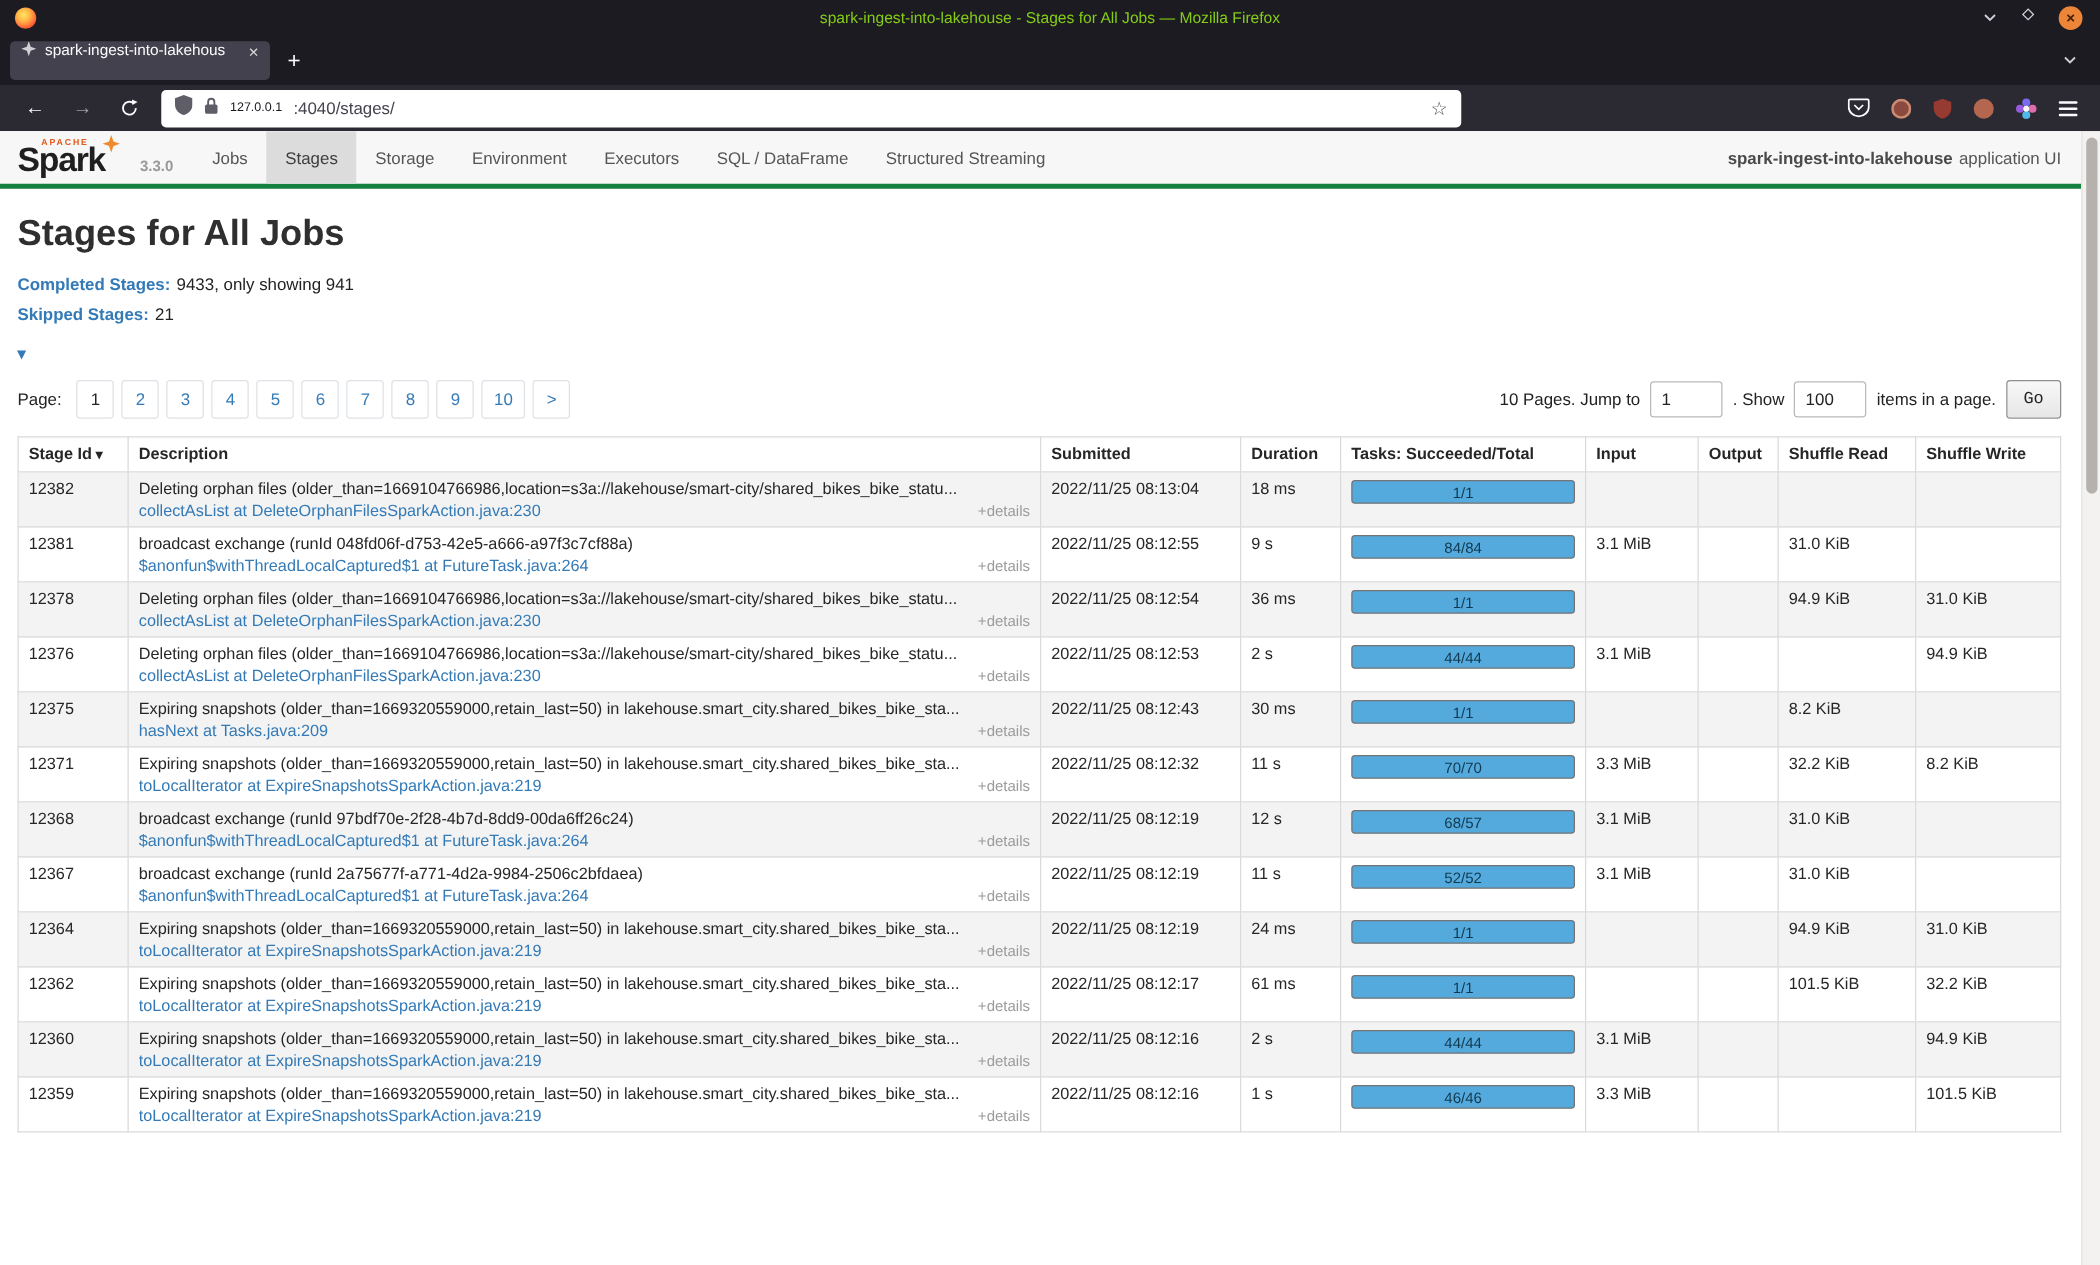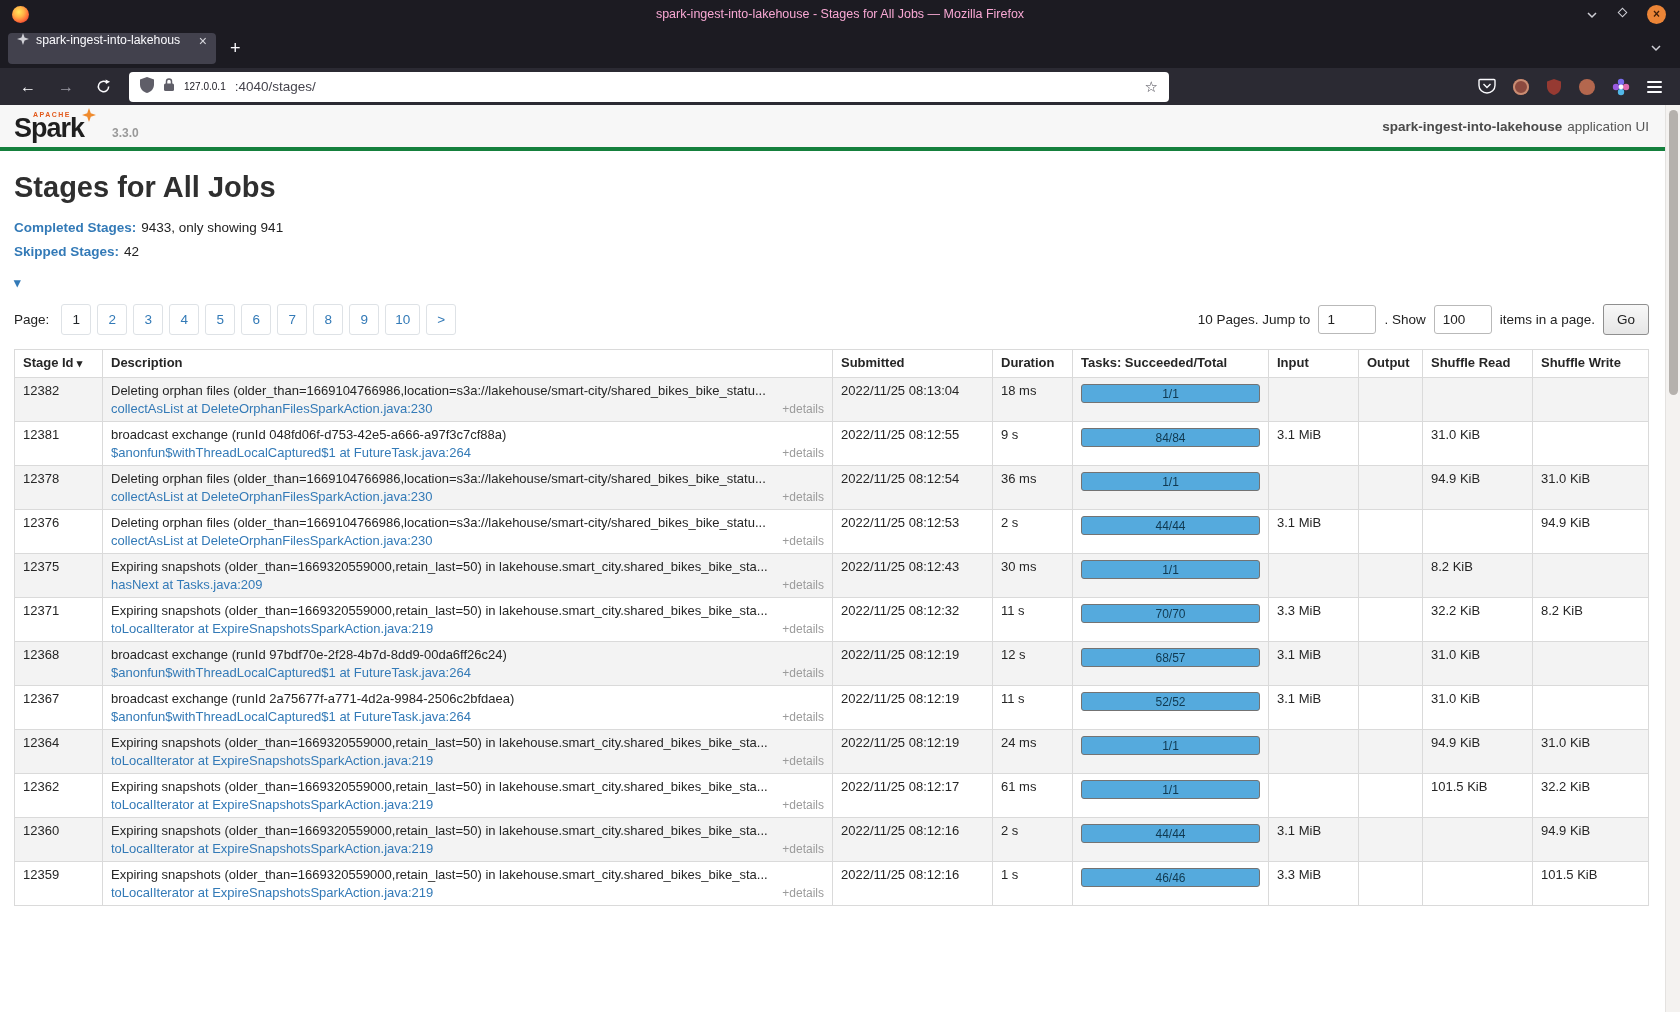--- a/index.html
+++ b/index.html
@@ -3,21 +3,21 @@
 <meta charset="utf-8">
 <style>
   * { box-sizing: border-box; margin: 0; padding: 0; }
   html,body { width:1680px; height:1012px; overflow:hidden; background:#fff;
     font-family:"Liberation Sans", sans-serif; }
 
   
   .titlebar { height:28px; background:#1c1b22; display:flex; align-items:center; position:relative; }
   .firefox-icon { width:17px; height:17px; border-radius:50%; margin-left:12px; z-index:1;
     background: radial-gradient(circle at 40% 35%, #ffe65c 0%, #ffb347 35%, #ff7139 62%, #e0392e 86%, #c42b2b 100%); }
-  .titlebar-title { position:absolute; left:0; right:0; text-align:center; color:#f9a8d4; font-size:12.5px; }
+  .titlebar-title { position:absolute; left:0; right:0; text-align:center; color:#84cc16; font-size:12.5px; }
   .window-controls { margin-left:auto; display:flex; align-items:center; gap:18px; padding-right:14px; z-index:1; }
   .close-circle { width:19px; height:19px; border-radius:50%; background:#ec8537; color:#43200a;
     display:flex; align-items:center; justify-content:center; font-size:12px; font-weight:bold; }
 
   .tabbar { height:40px; background:#1c1b22; display:flex; align-items:center; padding:0 8px; gap:6px; }
   .tab { width:208px; height:31px; background:#42414d; border-radius:4px; display:flex; align-items:flex-start;
     gap:7px; padding:0 9px; color:#fbfbfe; font-size:12.3px; }
   .tab-label { flex:1; white-space:nowrap; overflow:hidden; }
   .tab-close { font-size:14px; color:#d8d8de; cursor:pointer; }
   .new-tab { color:#fbfbfe; font-size:18px; padding:0 8px; cursor:pointer; }
@@ -73,21 +73,21 @@
   .pagination-row { display:flex; align-items:center; margin:0 0 14px; font-size:13.5px; color:#222; }
   .page-label { margin-right:12px; }
   .pages { display:flex; gap:6px; }
   .page-box { min-width:30px; height:31px; padding:0 9px; border:1px solid #dee2e6; border-radius:3px;
     display:flex; align-items:center; justify-content:center; color:#337ab7; background:#fff; cursor:pointer; }
   .page-box.current { color:#212529; }
   .pager-controls { margin-left:auto; display:flex; align-items:center; gap:8px; }
   .pager-input { width:58px; height:29px; border:1px solid #b9b9b9; border-radius:3px; padding:0 8px;
     font-size:13.5px; font-family:inherit; color:#222; }
   .go-btn { height:31px; padding:0 13px; border:1px solid #8f8f8f; border-radius:3px;
-    background:linear-gradient(#f8f8f8,#e6e6e6); font-size:13.5px; font-family:Liberation Sans, sans-serif; color:#222; cursor:pointer; }
+    background:linear-gradient(#f8f8f8,#e6e6e6); font-size:13.5px; font-family:Liberation Mono, monospace; color:#222; cursor:pointer; }
 
   table.stages { width:100%; border-collapse:collapse; table-layout:fixed; font-size:13px; color:#262626; }
   .stages th, .stages td { border:1px solid #dadada; padding:5px 8px; text-align:left; vertical-align:top; }
   .stages th { font-weight:bold; height:28px; white-space:nowrap; overflow:hidden; cursor:pointer; }
   .stages tbody tr:nth-child(odd) { background:#f3f3f3; }
   .sort { font-size:11px; }
   .desc-line { white-space:nowrap; overflow:hidden; }
   .desc-sub { display:flex; align-items:baseline; margin-top:3px; }
   a.lnk { color:#337ab7; text-decoration:none; white-space:nowrap; overflow:hidden; cursor:pointer; }
   .details { margin-left:auto; color:#9b9b9b; font-size:12px; cursor:pointer; }
@@ -199,34 +199,43 @@
       <div class="spark-logo">
         <span class="apache-text">APACHE</span>
         <span class="spark-word">Spark</span>
         <span class="logo-star">
           <svg width="14" height="14" viewBox="0 0 14 14">
               <polygon points="7,0 8.8,5.2 14,7 8.8,8.8 7,14 5.2,8.8 0,7 5.2,5.2" fill="#ef8b2e"></polygon>
             </svg>
         </span>
       </div>
       <span class="spark-version">3.3.0</span>
+      <div class="nav-items">
+          <div class="nav-item">Jobs</div>
+          <div class="nav-item active">Stages</div>
+          <div class="nav-item">Storage</div>
+          <div class="nav-item">Environment</div>
+          <div class="nav-item">Executors</div>
+          <div class="nav-item">SQL / DataFrame</div>
+          <div class="nav-item">Structured Streaming</div>
+        </div>
       <div class="app-title">
         <b>spark-ingest-into-lakehouse</b>
         <span>application UI</span>
       </div>
     </div>
 
     <div class="main">
       <h1 class="page-title">Stages for All Jobs</h1>
 
       <div class="summary-line">
         <span class="summary-label">Completed Stages:</span><span>9433, only showing 941</span>
       </div>
       <div class="summary-line">
-        <span class="summary-label">Skipped Stages:</span><span>42</span>
+        <span class="summary-label">Skipped Stages:</span><span>21</span>
       </div>
 
       <div class="section-head">
         <span class="section-arrow">▾</span>
       </div>
 
       <div class="pagination-row">
         <span class="page-label">Page:</span>
         <div class="pages">
             <span class="page-box current">1</span>

